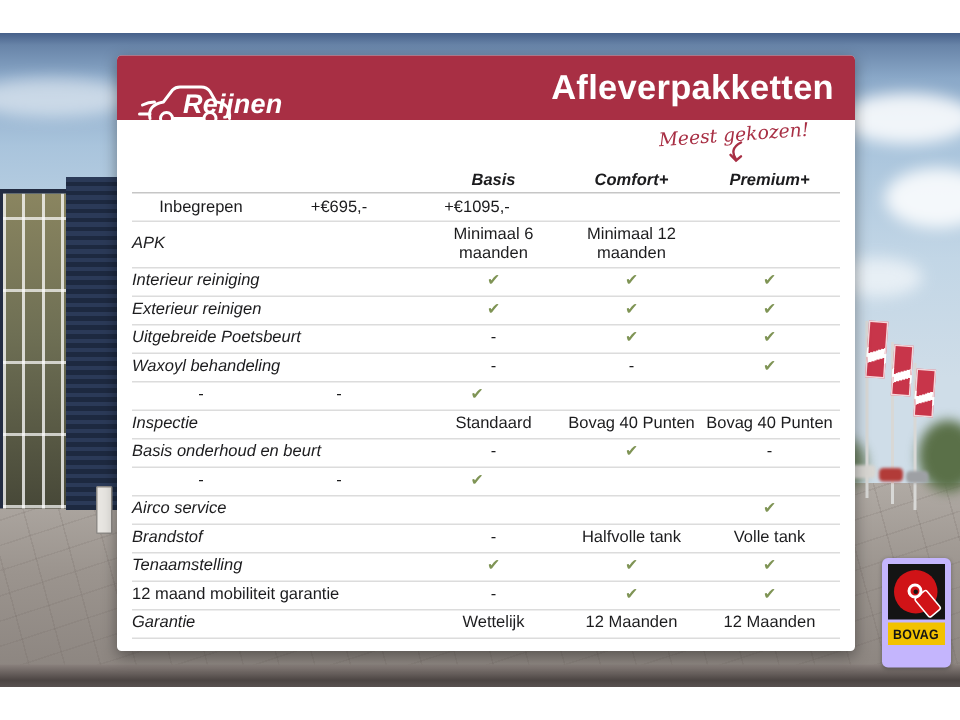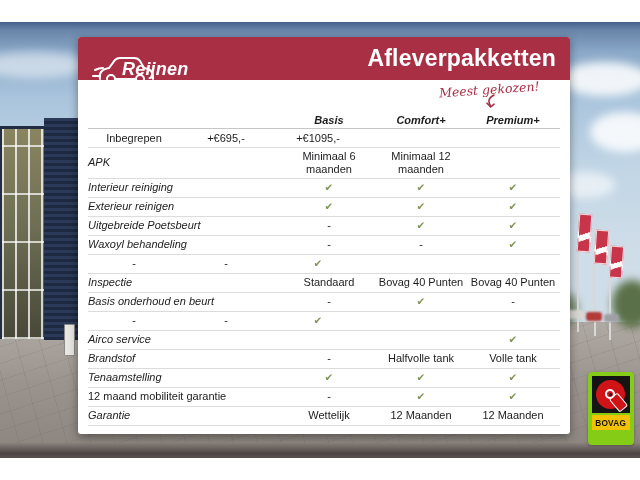--- a/index.html
+++ b/index.html
@@ -34,21 +34,21 @@
          background:repeating-linear-gradient(0deg,#1d2940 0 3px,#2b3a58 3px 6px);}
   .signpost{position:absolute;left:64px;top:302px;width:9px;height:30px;background:#e8e6e2;
             border:1px solid #8d8a86;border-radius:1px;}
   .pole{position:absolute;width:2px;background:#d8d8d6;}
   .flag{position:absolute;width:11px;height:36px;border:1px solid rgba(255,255,255,.8);
         background:linear-gradient(160deg,#c8354a 0 52%,#fff 52% 68%,#c8354a 68%);transform:rotate(4deg);}
   .tree{position:absolute;background:#5a7048;border-radius:50%;filter:blur(4px);}
   .carblob{position:absolute;border-radius:3px;filter:blur(1px);}
 
   
-  .bovag{position:absolute;left:588px;top:372px;width:46px;height:73px;background:#84cc16;
+  .bovag{position:absolute;left:588px;top:372px;width:46px;height:73px;background:#c4b5fd;
          border-radius:4px;padding:4px 16px 3px 4px;box-sizing:border-box;box-shadow:0 1px 3px rgba(0,0,0,.3);}
   .bovag-square{position:relative;width:38px;height:37px;background:#141414;overflow:hidden;}
   .bovag-disc{position:absolute;left:4px;top:4px;width:29px;height:29px;border-radius:50%;background:var(--bovag-red);}
   .bovag-ring{position:absolute;left:13px;top:13px;width:10px;height:10px;border-radius:50%;border:2px solid #fff;box-sizing:border-box;}
   .bovag-hub{position:absolute;left:17px;top:17px;width:3px;height:3px;border-radius:50%;background:#141414;}
   .bovag-key{position:absolute;left:21px;top:18px;width:9px;height:15px;background:var(--bovag-red);
              border:1.5px solid #fff;transform:rotate(-40deg);border-radius:2px;}
   .bovag-band{margin-top:2px;width:38px;height:15px;background:var(--bovag-yellow);display:flex;
               align-items:center;justify-content:center;}
   .bovag-band span{font-size:9px;font-weight:700;color:#141414;letter-spacing:.2px;transform:scaleX(.92);}

